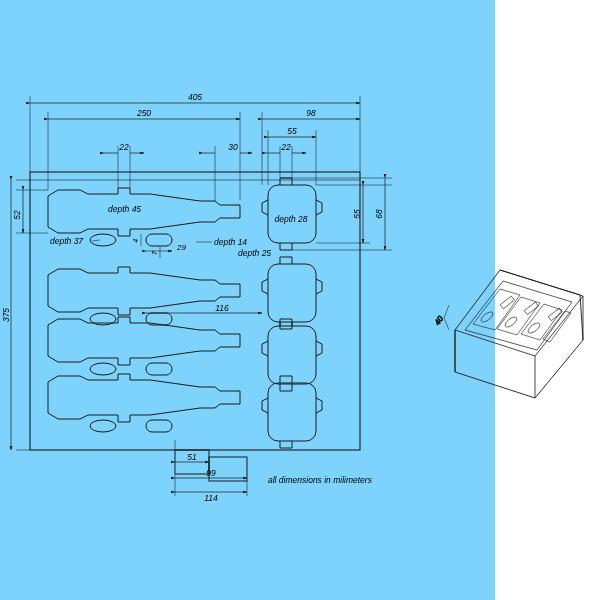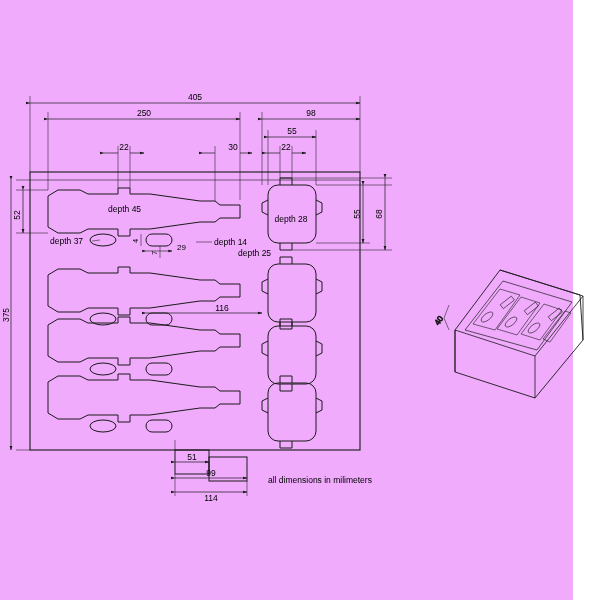--- a/index.html
+++ b/index.html
@@ -9,23 +9,24 @@
   }
   body {
     width: 600px;
     height: 600px;
     font-family: "Liberation Sans", sans-serif;
     color: #000000;
     overflow: hidden;
   }
   #stage {
     position: relative;
-    width: 573px;
+    width: 495px;
     height: 600px;
-    background: #f0abfc;
+    background: #7dd3fc;
+    font-style: italic;
   }
   #drawing {
     position: absolute;
     left: 0;
     top: 0;
     width: 600px;
     height: 600px;
   }
   .dim-text, .note-text, .depth-text {
     font-family: "Liberation Sans", sans-serif;

